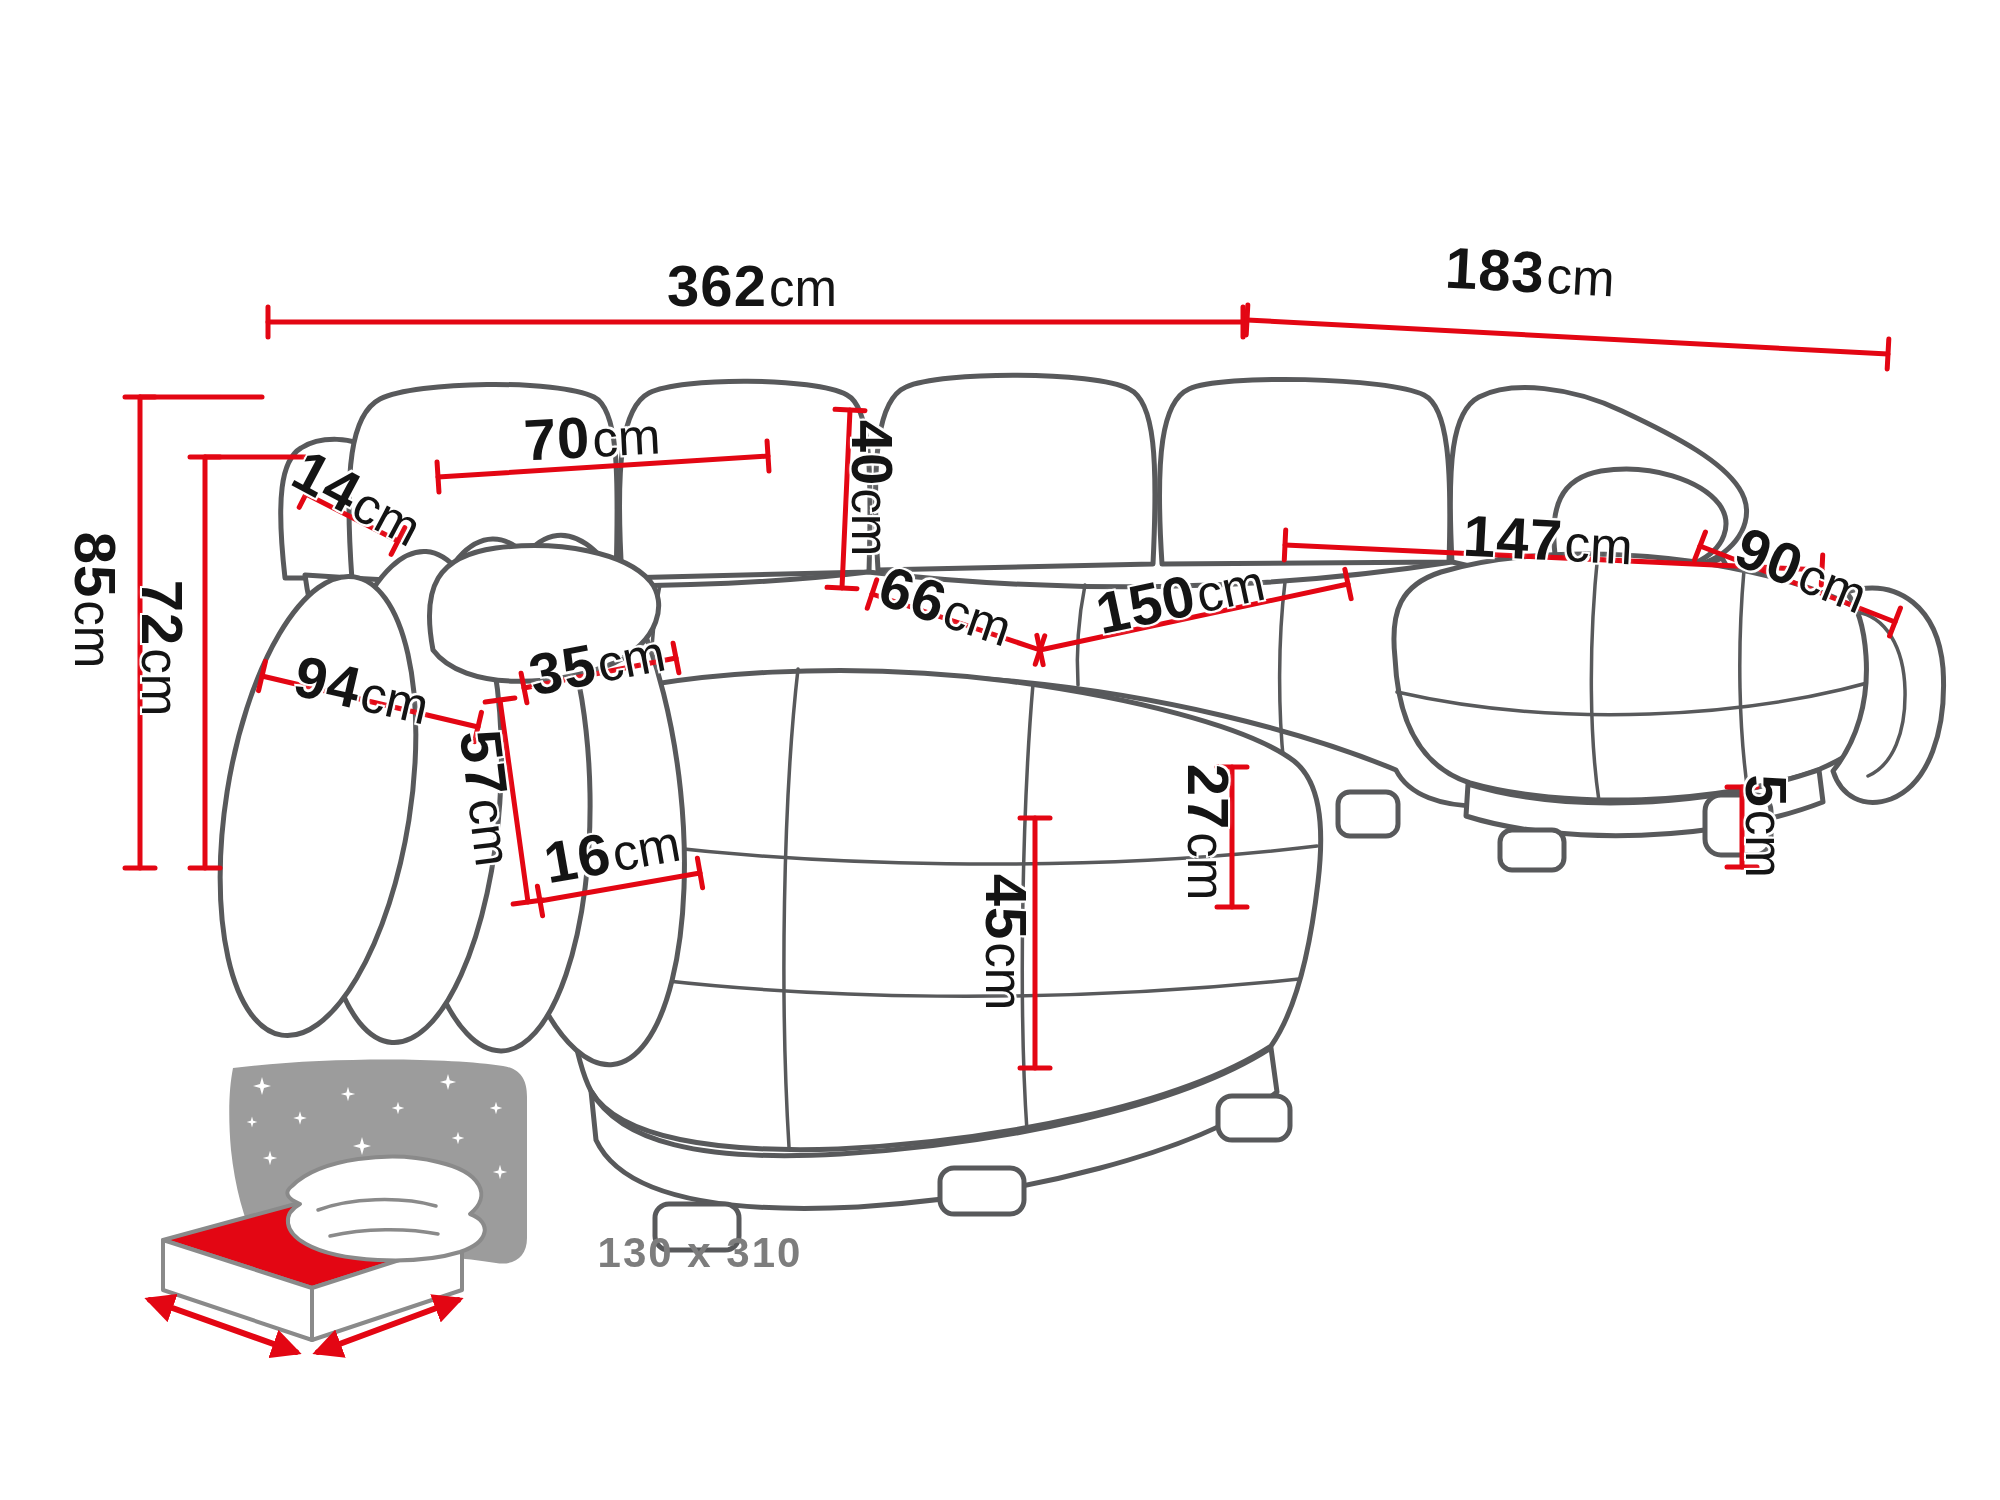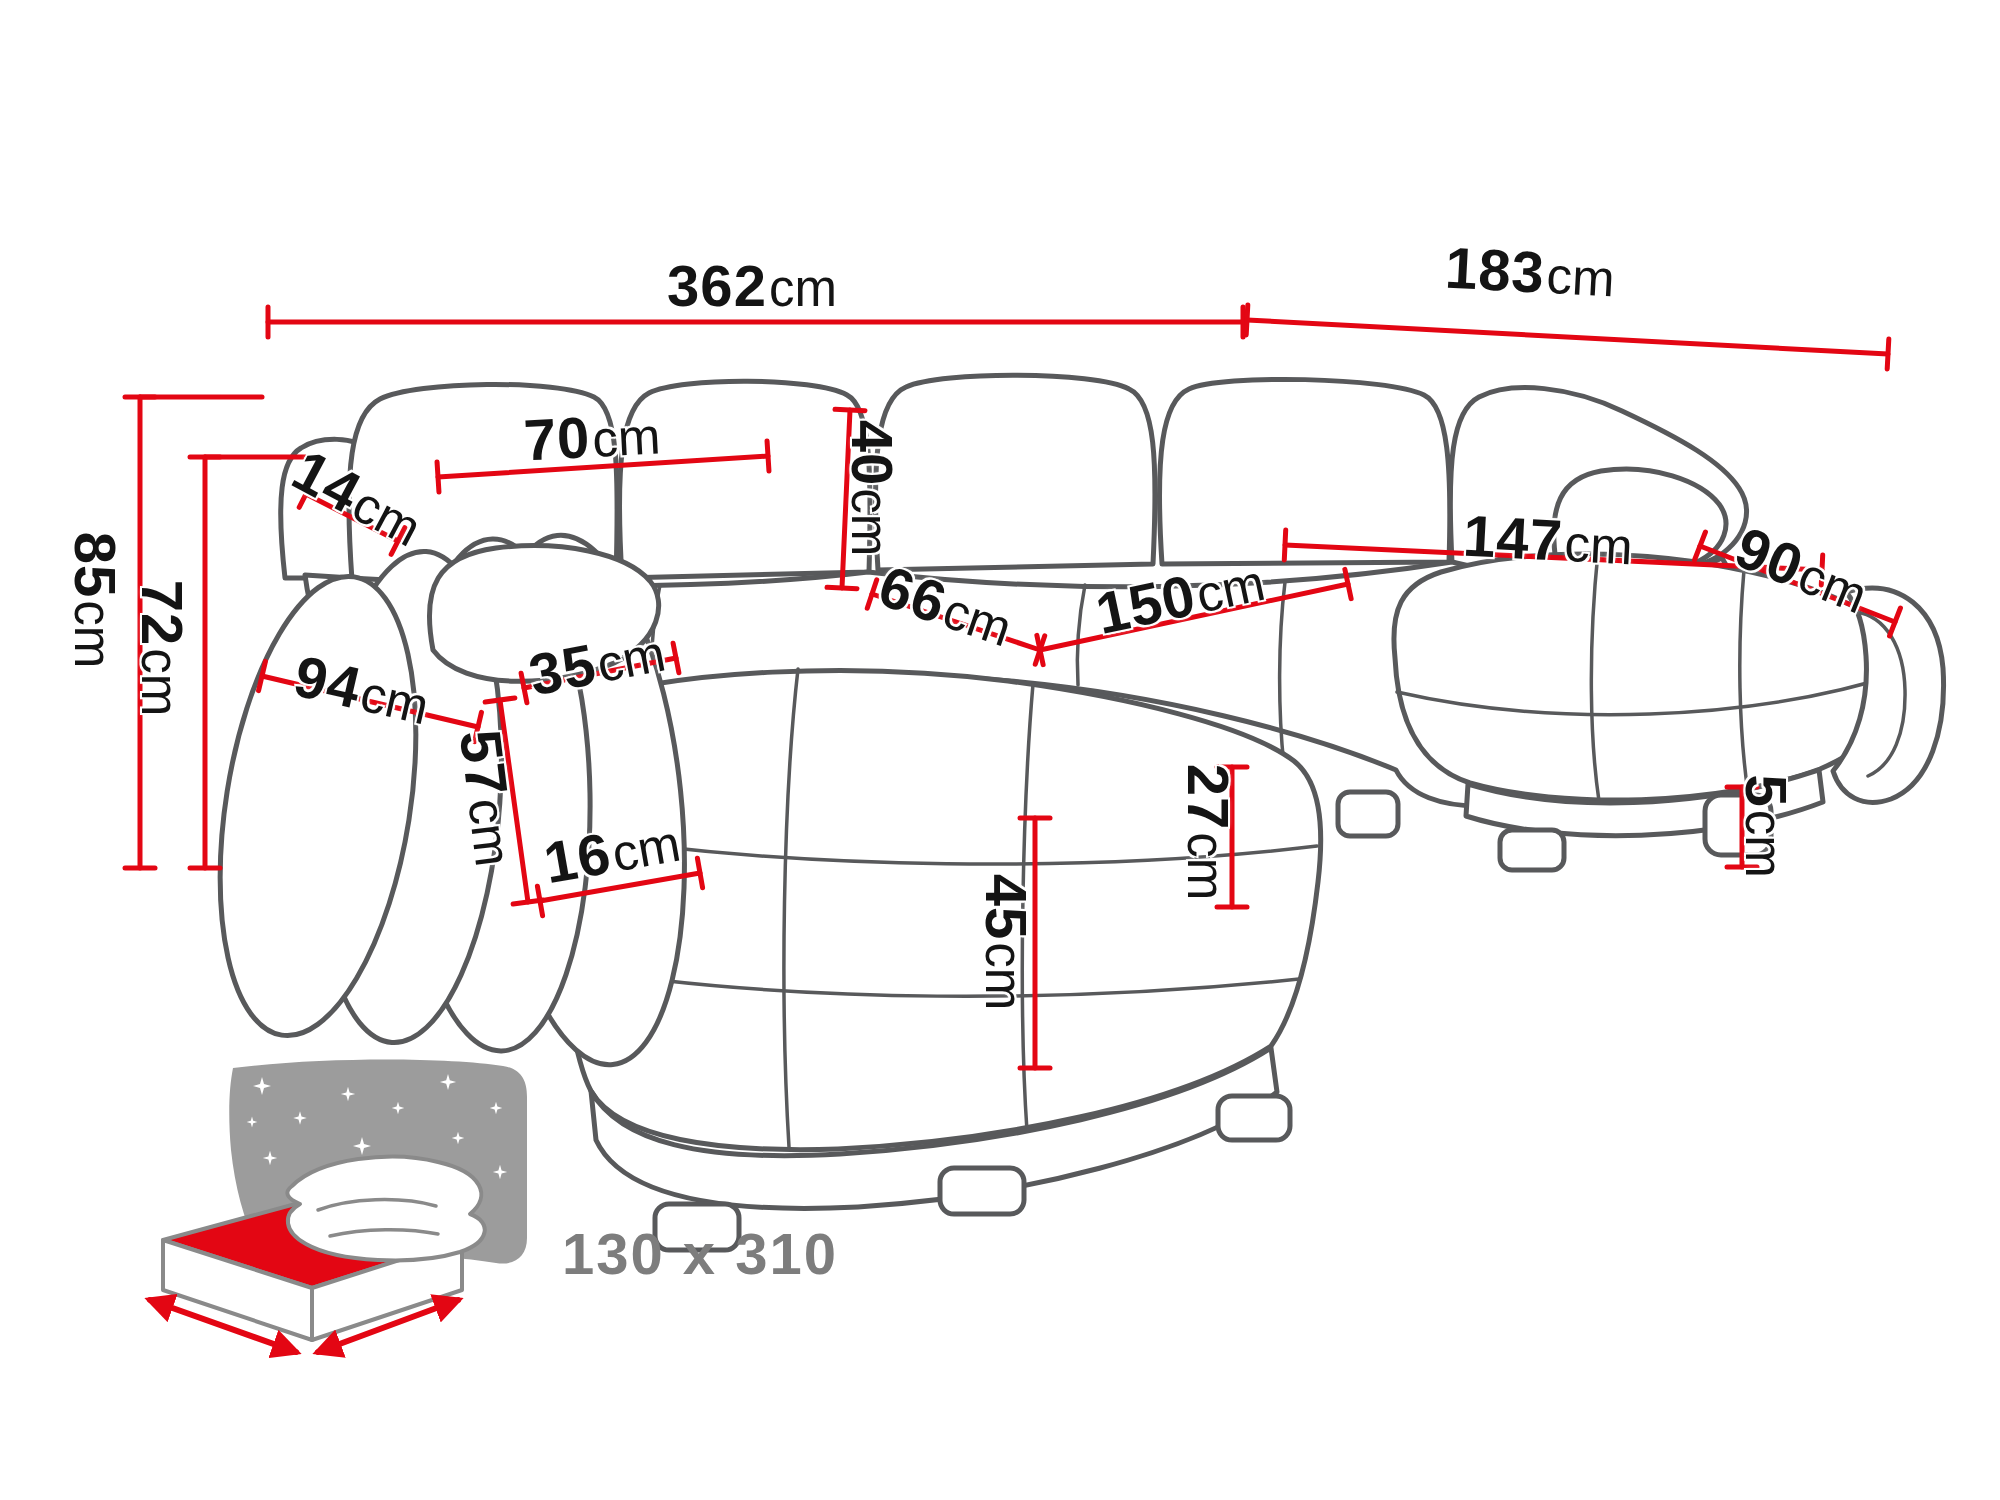--- a/index.html
+++ b/index.html
@@ -17,21 +17,21 @@
     color:#141414;
     line-height:1;
     display:flex;align-items:baseline;
     text-shadow:-2px -2px 0 #fff,2px -2px 0 #fff,-2px 2px 0 #fff,2px 2px 0 #fff,0 0 5px #fff;
   }
   .dim-label .num{font-size:58px;font-weight:700;letter-spacing:1px;}
   .dim-label .unit{font-size:51px;font-weight:400;margin-left:2px;}
   .sleep-label{
     position:absolute;
     color:#7d7d7d;
-    font-size:58px;font-weight:700;letter-spacing:2px;
+    font-size:42px;font-weight:700;letter-spacing:2px;
     white-space:nowrap;
   }
 </style>
 </head>
 <body>
 
 <div class="canvas">
 
   <svg class="art" width="2000" height="1500" viewBox="0 0 2000 1500">
 

